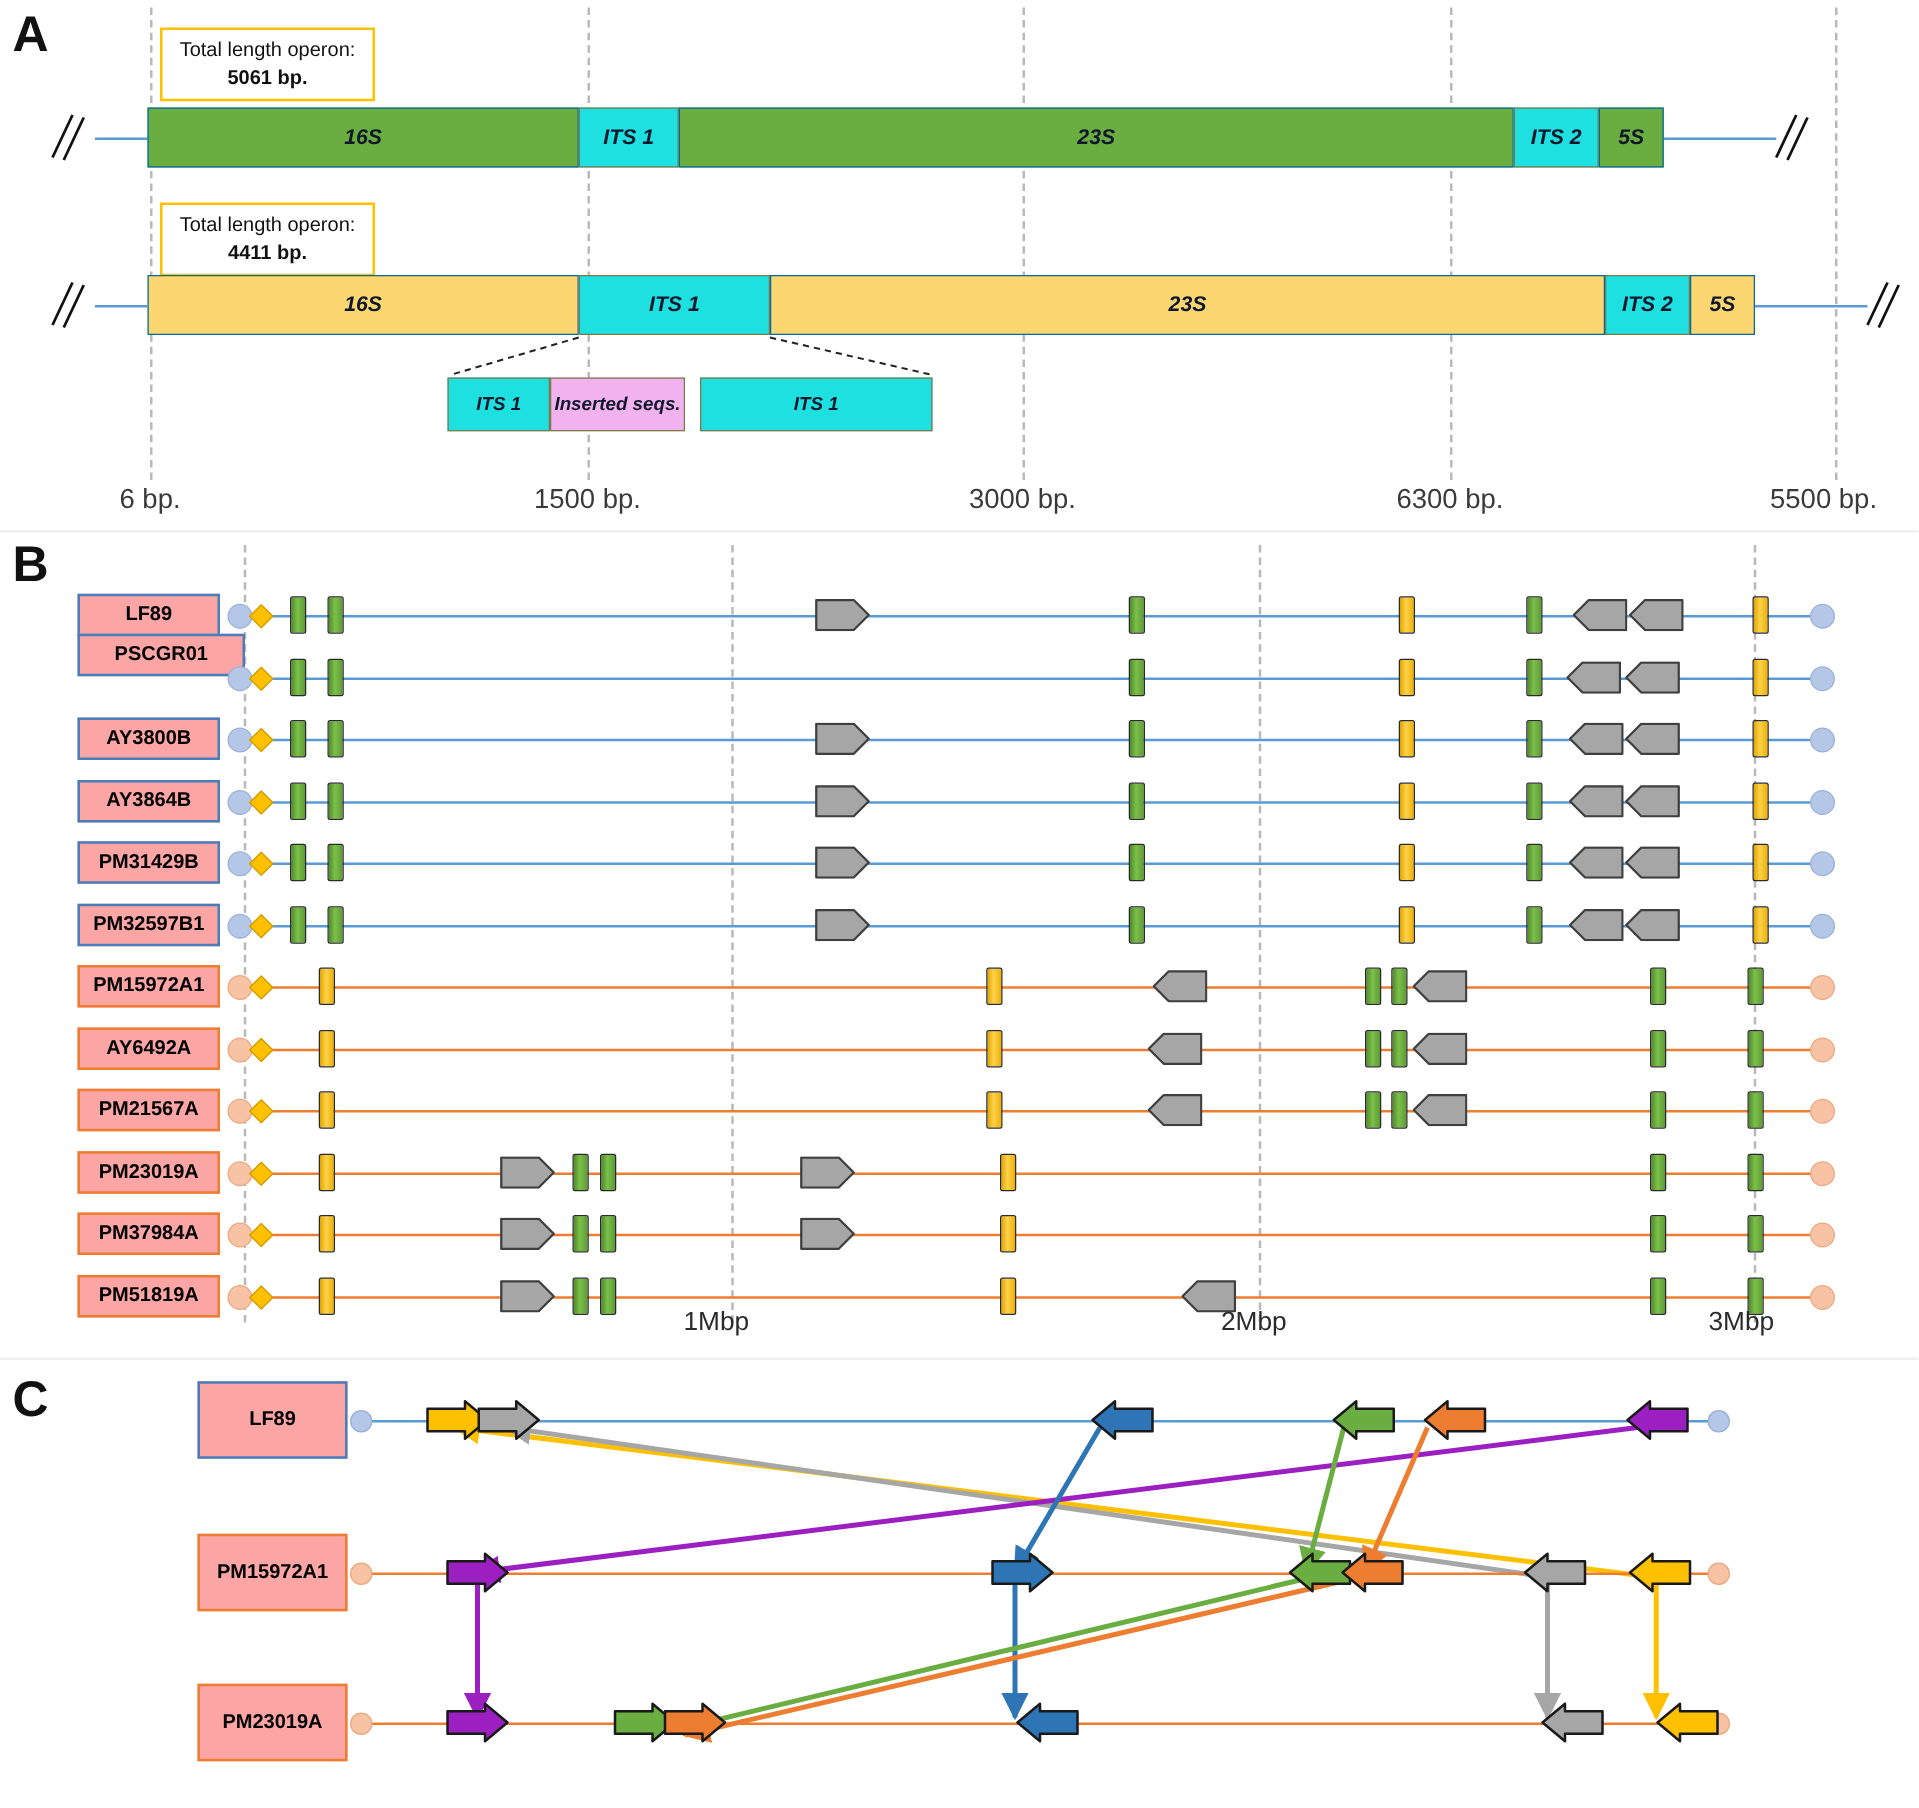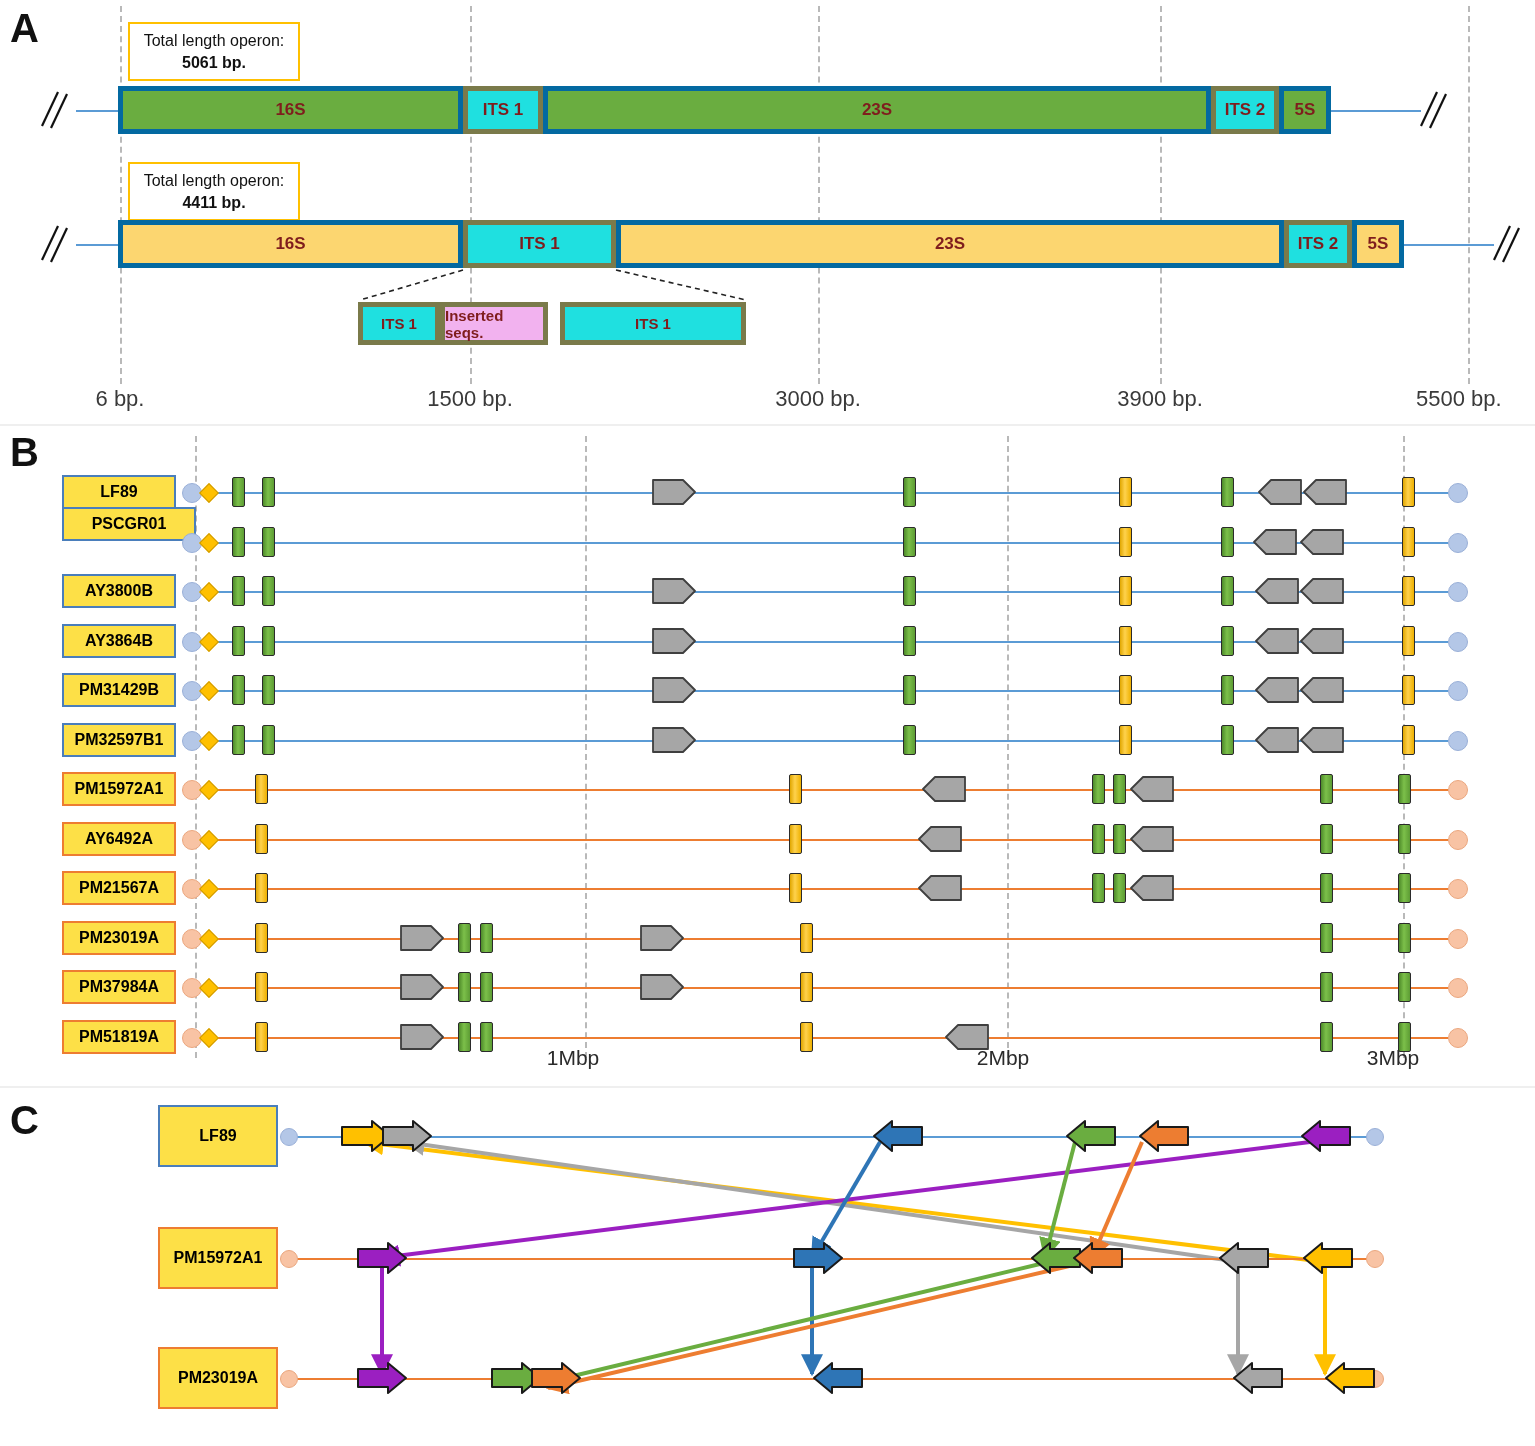--- a/index.html
+++ b/index.html
@@ -3,40 +3,40 @@
 <meta charset="utf-8">
 <style>
   html,body{margin:0;padding:0;background:#ffffff;}
   body{font-family:"Liberation Sans",sans-serif;}
   #fig{position:relative;width:1535px;height:1446px;background:#fff;overflow:hidden;}
 
   .panel-letter{position:absolute;font-weight:bold;font-size:40px;color:#111;line-height:1;}
 
   .vgrid{position:absolute;width:0;border-left:2px dashed #b9b9b9;}
 
-  .opbox{position:absolute;box-sizing:border-box;border:5px solid #0369a1;
+  .opbox{position:absolute;box-sizing:border-box;border:1px solid #0369a1;
          display:flex;align-items:center;justify-content:center;
-         font-size:17px;font-weight:bold;color:#7f1d1d;}
+         font-size:17px;font-weight:bold;color:#0f172a;font-style:italic;}
   .opbox.green{background:#6aad40;}
   .opbox.yellow{background:#fcd670;}
   .opbox.cyan{background:#1fe0e0;}
   .opbox.pink{background:#f2b2ef;}
   .opbox.cyan,.opbox.pink{border-color:#7a7a4a;}
 
   .opline{position:absolute;height:0;border-top:2px solid #5b9bd5;}
 
   .slash{position:absolute;width:34px;height:40px;}
 
   .callout{position:absolute;box-sizing:border-box;border:2px solid #ffc000;background:#fff;
            padding:6px 10px;text-align:center;font-size:16px;color:#111;line-height:1.35;}
 
   .axlabel{position:absolute;font-size:22px;color:#3a3a3a;white-space:nowrap;}
   .axlabel.b{font-size:21px;color:#2b2b2b;}
 
-  .strainbox{position:absolute;box-sizing:border-box;background:#fde047;border:2px solid #4a7ebb;
+  .strainbox{position:absolute;box-sizing:border-box;background:#fca5a5;border:2px solid #4a7ebb;
              display:flex;align-items:center;justify-content:center;
              font-size:16px;font-weight:bold;color:#000;white-space:nowrap;}
   .strainbox.orange{border-color:#ed7d31;}
 
   .genomeline{position:absolute;height:0;border-top:2px solid #5b9bd5;}
   .genomeline.orange{border-top-color:#ed7d31;}
 
   .endcap{position:absolute;border-radius:50%;background:#b4c7e7;border:1px solid #9ab0d8;}
   .endcap.orange{background:#f8c3a4;border-color:#eba77f;}
 
@@ -152,21 +152,21 @@
     <svg style="position: absolute; left: 0px; top: 0px; width: 1535px; height: 1446px; pointer-events: none;">
       <line x1="463" y1="270" x2="360" y2="300" stroke="#222" stroke-width="1.6" stroke-dasharray="5,4"></line>
       <line x1="616" y1="270" x2="746" y2="300" stroke="#222" stroke-width="1.6" stroke-dasharray="5,4"></line>
     </svg>
     <div class="opbox cyan" style="left: 358px; top: 302px; width: 82px; height: 43px; font-size: 15px;">ITS 1</div>
     <div class="opbox pink" style="left: 440px; top: 302px; width: 108px; height: 43px; font-size: 15px;">Inserted seqs.</div>
     <div class="opbox cyan" style="left: 560px; top: 302px; width: 186px; height: 43px; font-size: 15px;">ITS 1</div>
     <div class="axlabel" style="left: 68px; top: 386px; width: 104px; text-align: center;">6 bp.</div>
     <div class="axlabel" style="left: 418px; top: 386px; width: 104px; text-align: center;">1500 bp.</div>
     <div class="axlabel" style="left: 766px; top: 386px; width: 104px; text-align: center;">3000 bp.</div>
-    <div class="axlabel" style="left: 1108px; top: 386px; width: 104px; text-align: center;">3900 bp.</div>
+    <div class="axlabel" style="left: 1108px; top: 386px; width: 104px; text-align: center;">6300 bp.</div>
     <div class="axlabel" style="left: 1416px; top: 386px; width: 104px; ">5500 bp.</div>
     <div class="sep" style="left: 0px; top: 424px; width: 1535px;"></div>
     <div class="vgrid" style="left: 195px; top: 436px; height: 622px;"></div>
     <div class="vgrid" style="left: 585px; top: 436px; height: 622px;"></div>
     <div class="vgrid" style="left: 1007px; top: 436px; height: 622px;"></div>
     <div class="vgrid" style="left: 1403px; top: 436px; height: 622px;"></div>
     <div class="strainbox" style="left: 62px; top: 475px; width: 114px; height: 34px;">LF89</div>
     <div class="genomeline" style="left: 198px; top: 492px; width: 1250px;"></div>
     <div class="endcap" style="left: 182px; top: 483px; width: 18px; height: 18px;"></div>
     <div class="endcap" style="left: 1448px; top: 483px; width: 18px; height: 18px;"></div>

